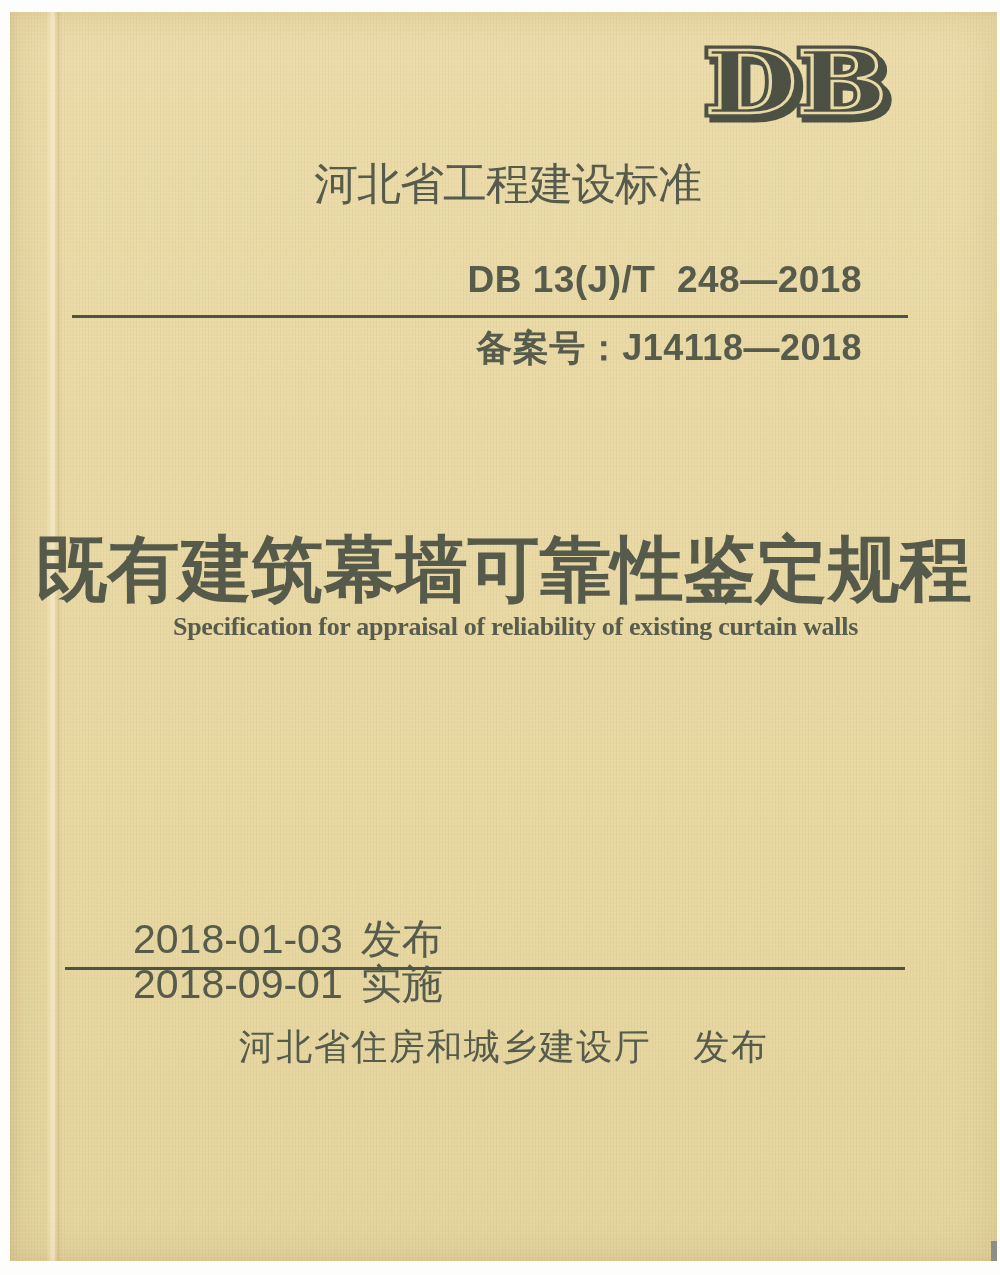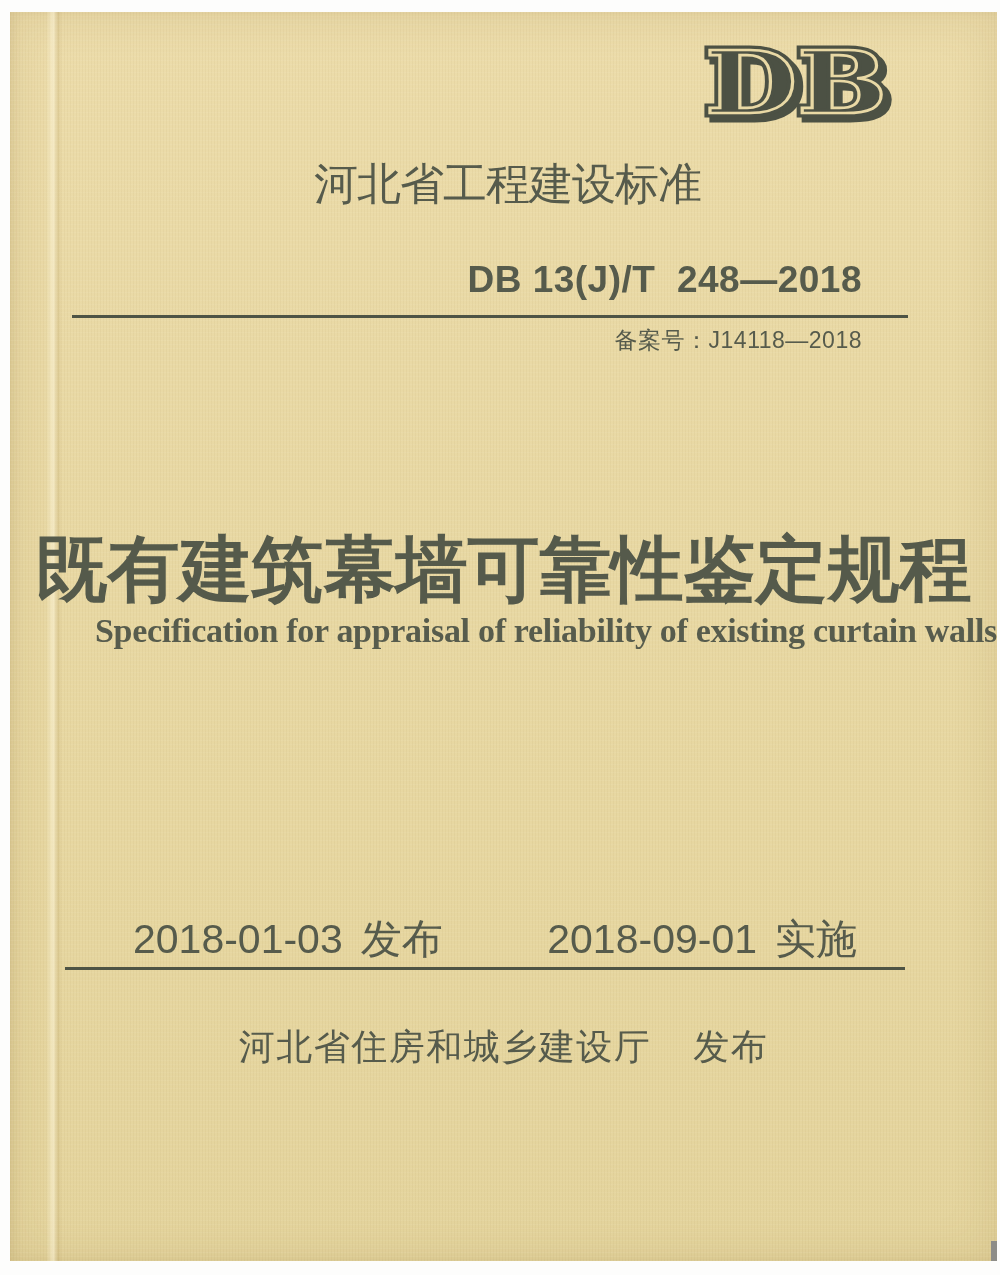--- a/index.html
+++ b/index.html
@@ -48,37 +48,37 @@
   .l-shadow{fill:#4c5144;stroke:#4c5144;stroke-width:9;}
   .l-main{fill:#4c5144;stroke:#4c5144;stroke-width:9;}
   .l-inline{fill:none;stroke:#e9d9a5;stroke-width:2.6;}
 
   .abs{position:absolute;white-space:nowrap;line-height:1.12;}
 
   .std-type{left:304px;top:147px;font-size:44px;letter-spacing:-1px;font-weight:500;}
   .std-num{right:135px;top:247px;font-size:37px;white-space:pre;letter-spacing:0.5px;font-weight:700;}
   .rule{position:absolute;height:3px;background:#4e5445;}
   .rule-1{left:62px;top:303px;width:836px;}
-  .record-num{right:135px;top:316px;font-size:23px;letter-spacing:0.5px;font-weight:400;}
+  .record-num{right:135px;top:316px;font-size:36px;letter-spacing:0.5px;font-weight:700;}
 
   .title-cn{
     left:0;right:0;top:518px;text-align:center;
     font-family:"Liberation Serif","DejaVu Serif",serif;
     font-weight:700;font-size:72px;letter-spacing:0px;color:#555a4b;
   }
   .title-en{
-    left:0;right:0;top:600px;text-align:right;
+    left:0;right:0;top:600px;text-align:center;
     font-family:"Liberation Serif","DejaVu Serif",serif;
-    font-weight:700;font-size:34px;letter-spacing:-0.3px;color:#575c4d;padding-left:24px;
+    font-weight:700;font-size:26px;letter-spacing:-0.3px;color:#575c4d;padding-left:24px;
   }
 
   .dates{
     position:absolute;left:123px;right:140px;top:905px;
     display:flex;justify-content:space-between;align-items:baseline;
-    font-size:41px;line-height:1.1;
+    font-size:41px;line-height:1.1;flex-direction:column;
   }
   .date-group{display:flex;gap:18px;align-items:baseline;white-space:nowrap;}
   .rule-2{left:55px;top:955px;width:840px;}
 
   .publisher{
     left:0;right:0;top:1015px;text-align:center;
     font-size:36px;letter-spacing:1.5px;font-weight:500;
   }
   .publisher .action{margin-left:42px;}
 </style>

